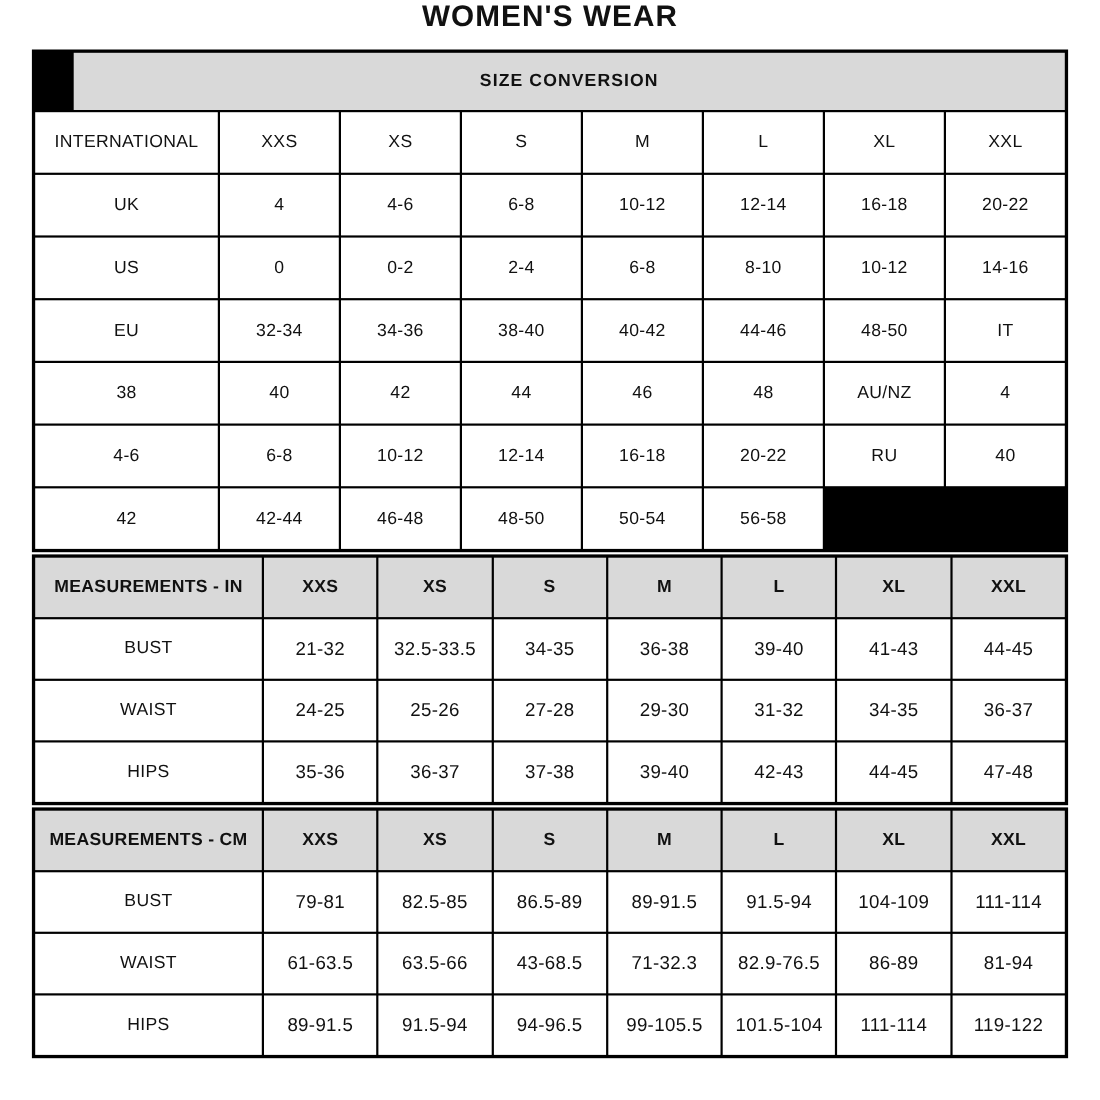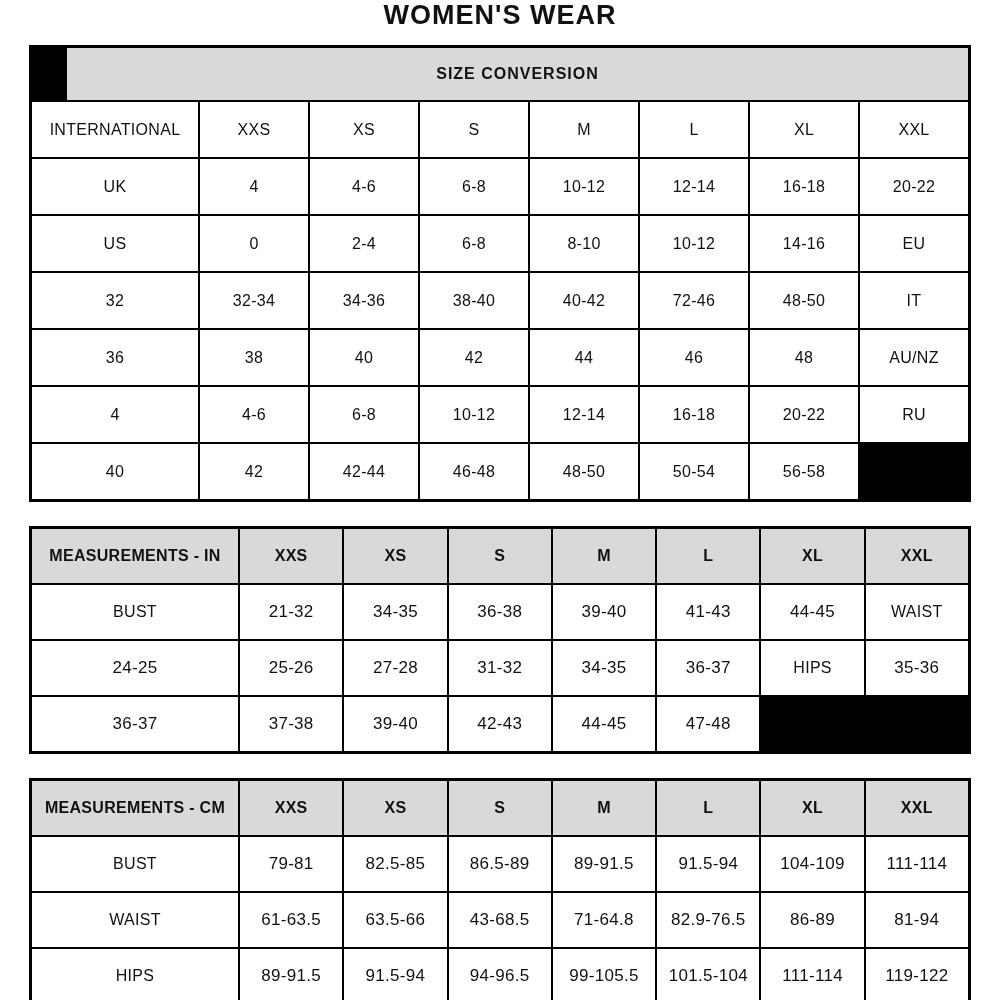--- a/index.html
+++ b/index.html
@@ -25,21 +25,21 @@
     padding: 3px;
     gap: 2px;
   }
   #size-table {
     grid-template-columns: 166px repeat(7, 1fr);
     grid-template-rows: 52px repeat(7, 55px);
   }
   #in-table, #cm-table {
     grid-template-columns: 206px repeat(7, 1fr);
     grid-template-rows: repeat(4, 54px);
-    margin-top: 24px;
+    margin-top: 2px;
   }
   .cell {
     background: #ffffff;
     display: flex;
     align-items: center;
     justify-content: center;
     font-size: 16px;
     letter-spacing: 0.3px;
     text-align: center;
   }
@@ -71,37 +71,36 @@
     <div class="cell">4</div>
     <div class="cell">4-6</div>
     <div class="cell">6-8</div>
     <div class="cell">10-12</div>
     <div class="cell">12-14</div>
     <div class="cell">16-18</div>
     <div class="cell">20-22</div>
 
     <div class="cell">US</div>
     <div class="cell">0</div>
+    <div class="cell">0-2</div>
     <div class="cell">2-4</div>
     <div class="cell">6-8</div>
     <div class="cell">8-10</div>
     <div class="cell">10-12</div>
     <div class="cell">14-16</div>
 
     <div class="cell">EU</div>
-    <div class="cell">32</div>
     <div class="cell">32-34</div>
     <div class="cell">34-36</div>
     <div class="cell">38-40</div>
     <div class="cell">40-42</div>
-    <div class="cell">72-46</div>
+    <div class="cell">44-46</div>
     <div class="cell">48-50</div>
 
     <div class="cell">IT</div>
-    <div class="cell">36</div>
     <div class="cell">38</div>
     <div class="cell">40</div>
     <div class="cell">42</div>
     <div class="cell">44</div>
     <div class="cell">46</div>
     <div class="cell">48</div>
 
     <div class="cell">AU/NZ</div>
     <div class="cell">4</div>
     <div class="cell">4-6</div>
@@ -126,30 +125,32 @@
     <div class="cell gray bold">XXS</div>
     <div class="cell gray bold">XS</div>
     <div class="cell gray bold">S</div>
     <div class="cell gray bold">M</div>
     <div class="cell gray bold">L</div>
     <div class="cell gray bold">XL</div>
     <div class="cell gray bold">XXL</div>
 
     <div class="cell">BUST</div>
     <div class="cell small">21-32</div>
+    <div class="cell small">32.5-33.5</div>
     <div class="cell small">34-35</div>
     <div class="cell small">36-38</div>
     <div class="cell small">39-40</div>
     <div class="cell small">41-43</div>
     <div class="cell small">44-45</div>
 
     <div class="cell">WAIST</div>
     <div class="cell small">24-25</div>
     <div class="cell small">25-26</div>
     <div class="cell small">27-28</div>
+    <div class="cell small">29-30</div>
     <div class="cell small">31-32</div>
     <div class="cell small">34-35</div>
     <div class="cell small">36-37</div>
 
     <div class="cell">HIPS</div>
     <div class="cell small">35-36</div>
     <div class="cell small">36-37</div>
     <div class="cell small">37-38</div>
     <div class="cell small">39-40</div>
     <div class="cell small">42-43</div>
@@ -173,21 +174,21 @@
     <div class="cell small">86.5-89</div>
     <div class="cell small">89-91.5</div>
     <div class="cell small">91.5-94</div>
     <div class="cell small">104-109</div>
     <div class="cell small">111-114</div>
 
     <div class="cell">WAIST</div>
     <div class="cell small">61-63.5</div>
     <div class="cell small">63.5-66</div>
     <div class="cell small">43-68.5</div>
-    <div class="cell small">71-64.8</div>
+    <div class="cell small">71-32.3</div>
     <div class="cell small">82.9-76.5</div>
     <div class="cell small">86-89</div>
     <div class="cell small">81-94</div>
 
     <div class="cell">HIPS</div>
     <div class="cell small">89-91.5</div>
     <div class="cell small">91.5-94</div>
     <div class="cell small">94-96.5</div>
     <div class="cell small">99-105.5</div>
     <div class="cell small">101.5-104</div>

